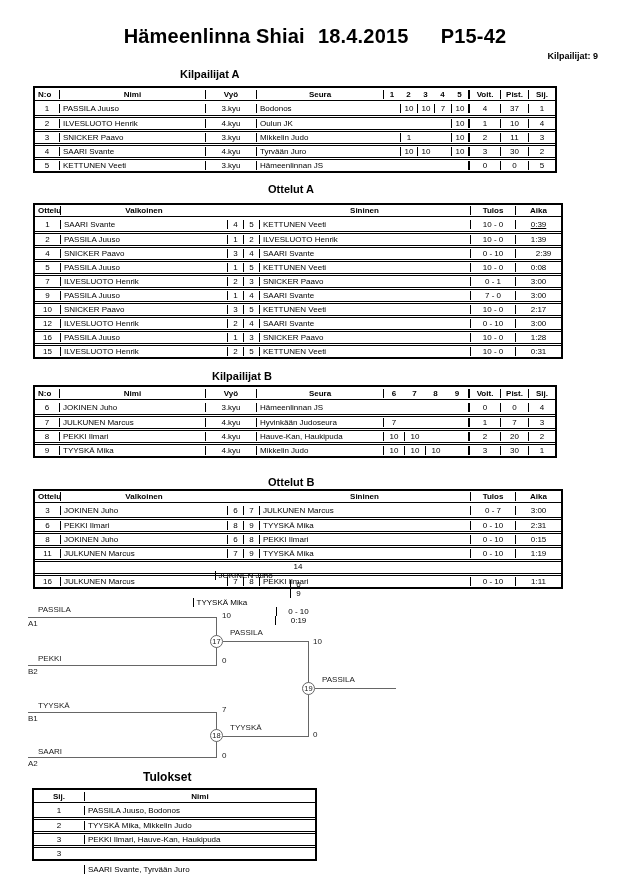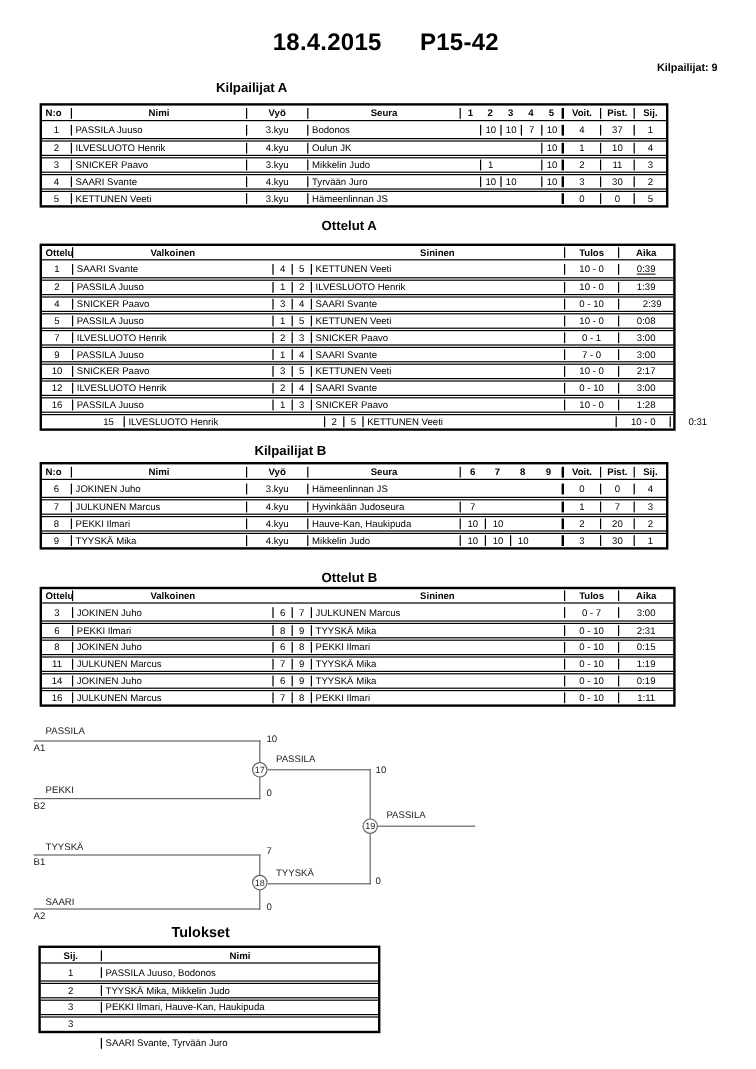--- a/index.html
+++ b/index.html
@@ -30,20 +30,21 @@
   .bcircle{position:absolute;width:13px;height:13px;box-sizing:border-box;border:1px solid #666;
            border-radius:50%;background:#fff;display:flex;align-items:center;justify-content:center;
            font-size:7.5px;color:#1a1a1a;}
 </style>
 </head>
 <body>
 
 <div id="page">
 
   <div id="title" class="abs">
+    <span>Hämeenlinna Shiai</span>
     <span class="gap1">18.4.2015</span>
     <span class="gap2">P15-42</span>
   </div>
   <div id="competitors-count" class="abs">Kilpailijat: 9</div>
 
   <div class="sec-heading" style="left:180px;top:68px;">Kilpailijat A</div>
   <div class="sec-heading" style="left:268px;top:183px;">Ottelut A</div>
   <div class="sec-heading" style="left:212px;top:370px;">Kilpailijat B</div>
   <div class="sec-heading" style="left:268px;top:476px;">Ottelut B</div>
   <div class="sec-heading big" style="left:143px;top:770px;">Tulokset</div>
@@ -218,21 +219,21 @@
       </div>
       <div class="trow drow" style="height: 14px;">
         <div class="tcell" style="width: 25px; text-align: center;">16</div>
         <div class="tcell sep" style="width: 167px; text-align: left;">PASSILA Juuso</div>
         <div class="tcell sep" style="width: 16px; text-align: center;">1</div>
         <div class="tcell sep" style="width: 16px; text-align: center;">3</div>
         <div class="tcell sep" style="width: 211px; text-align: left;">SNICKER Paavo</div>
         <div class="tcell sep" style="width: 45px; text-align: center;">10 - 0</div>
         <div class="tcell sep" style="width: 46px; text-align: center;">1:28</div>
       </div>
-      <div class="trow drow" style="height: 14px; padding-left: 43px;">
+      <div class="trow drow" style="height: 14px;">
         <div class="tcell" style="width: 25px; text-align: center;">15</div>
         <div class="tcell sep" style="width: 167px; text-align: left;">ILVESLUOTO Henrik</div>
         <div class="tcell sep" style="width: 16px; text-align: center;">2</div>
         <div class="tcell sep" style="width: 16px; text-align: center;">5</div>
         <div class="tcell sep" style="width: 211px; text-align: left;">KETTUNEN Veeti</div>
         <div class="tcell sep" style="width: 45px; text-align: center;">10 - 0</div>
         <div class="tcell sep" style="width: 46px; text-align: center;">0:31</div>
       </div>
     </div>
   <div class="ptable" style="left: 33px; top: 385px; width: 520px;">
@@ -341,21 +342,21 @@
       </div>
       <div class="trow drow" style="height: 14px;">
         <div class="tcell" style="width: 25px; text-align: center;">11</div>
         <div class="tcell sep" style="width: 167px; text-align: left;">JULKUNEN Marcus</div>
         <div class="tcell sep" style="width: 16px; text-align: center;">7</div>
         <div class="tcell sep" style="width: 16px; text-align: center;">9</div>
         <div class="tcell sep" style="width: 211px; text-align: left;">TYYSKÄ Mika</div>
         <div class="tcell sep" style="width: 45px; text-align: center;">0 - 10</div>
         <div class="tcell sep" style="width: 46px; text-align: center;">1:19</div>
       </div>
-      <div class="trow drow" style="height: 14px;">
+      <div class="trow drow" style="height: 14px; flex-direction: column;">
         <div class="tcell" style="width: 25px; text-align: center;">14</div>
         <div class="tcell sep" style="width: 167px; text-align: left;">JOKINEN Juho</div>
         <div class="tcell sep" style="width: 16px; text-align: center;">6</div>
         <div class="tcell sep" style="width: 16px; text-align: center;">9</div>
         <div class="tcell sep" style="width: 211px; text-align: left;">TYYSKÄ Mika</div>
         <div class="tcell sep" style="width: 45px; text-align: center;">0 - 10</div>
         <div class="tcell sep" style="width: 46px; text-align: center;">0:19</div>
       </div>
       <div class="trow drow" style="height: 14px;">
         <div class="tcell" style="width: 25px; text-align: center;">16</div>

